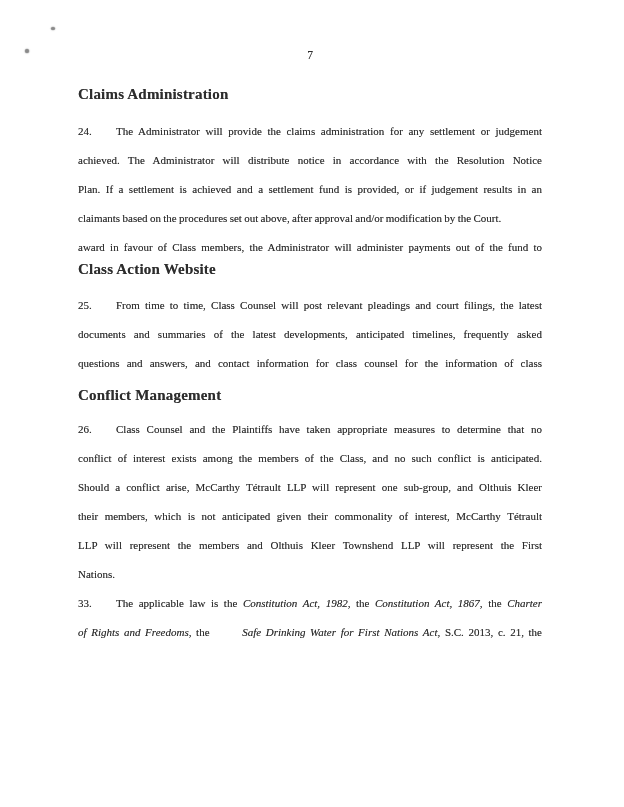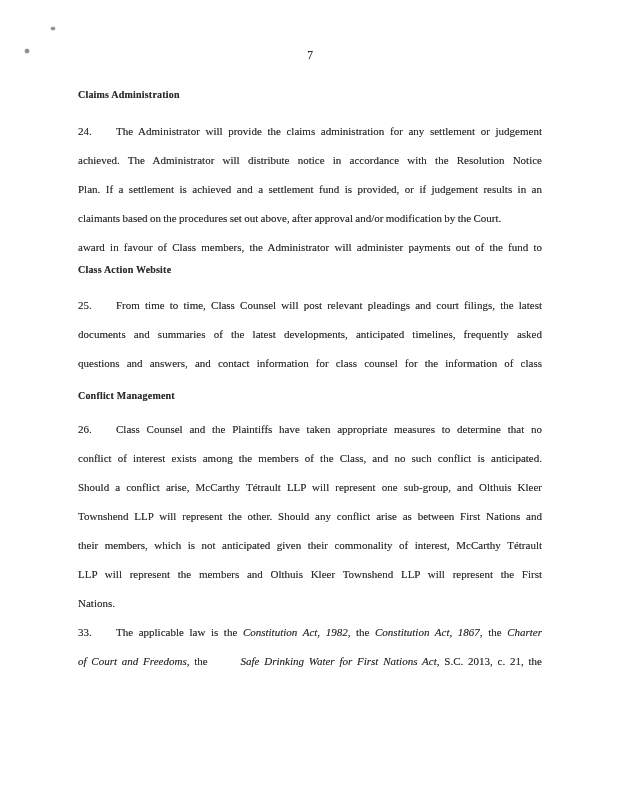--- a/index.html
+++ b/index.html
@@ -20,21 +20,21 @@
     text-shadow: 0 0 0.4px rgba(45,45,45,0.55);
   }
   .pagenum {
     height: 14px;
     line-height: 14px;
     font-size: 11.5px;
     text-align: center;
     margin-bottom: 25px;
   }
   .heading {
-    font-size: 10px;
+    font-size: 15px;
     font-weight: bold;
     line-height: 15px;
     letter-spacing: 0.2px;
     margin: 0;
   }
   .sec1 .heading { margin: 0 0 15px 0; }
   .sec2 .heading { margin: 0 0 14px 0; }
   .sec3 .heading { margin: 10px 0 12px 0; }
   .sec4 .heading { margin: 4px 0 13px 0; }
   .para { font-size: 11px; word-spacing: -0.4px; }
@@ -90,27 +90,26 @@
           <div class="line just"><span>questions and answers, and contact information for class counsel for the information of class</span></div>
         </div>
     </section>
 
     <section class="sec3">
       <h2 class="heading">Conflict Management</h2>
       <div class="para">
           <div class="line just"><span class="pnum">26.</span><span>Class Counsel and the Plaintiffs have taken appropriate measures to determine that no</span></div>
           <div class="line just"><span>conflict of interest exists among the members of the Class, and no such conflict is anticipated.</span></div>
           <div class="line just"><span>Should a conflict arise, McCarthy Tétrault LLP will represent one sub-group, and Olthuis Kleer</span></div>
-          <div class="line just"><span>Townshend LLP will represent the other.  Should any conflict arise as between First Nations and</span></div>
           <div class="line just"><span>their members, which is not anticipated given their commonality of interest, McCarthy Tétrault</span></div>
           <div class="line just"><span>LLP will represent the members and Olthuis Kleer Townshend LLP will represent the First</span></div>
           <div class="line"><span>Nations.</span></div>
         </div>
     </section>
 
     <section class="sec4">
       <div class="para">
           <div class="line just"><span class="pnum">33.</span><span>The applicable law is the </span><span style="font-style: italic;">Constitution Act, 1982</span><span>, the </span><span style="font-style: italic;">Constitution Act, 1867</span><span>, the </span><span style="font-style: italic;">Charter</span></div>
-          <div class="line just"><span style="font-style: italic;">of Court and Freedoms</span><span>, the </span><span style="font-style: italic; margin-left: 28px;">Safe Drinking Water for First Nations Act</span><span>, S.C. 2013, c. 21, the</span></div>
+          <div class="line just"><span style="font-style: italic;">of Rights and Freedoms</span><span>, the </span><span style="font-style: italic; margin-left: 28px;">Safe Drinking Water for First Nations Act</span><span>, S.C. 2013, c. 21, the</span></div>
         </div>
     </section>
   </div>
 </div>
 
 </body></html>

